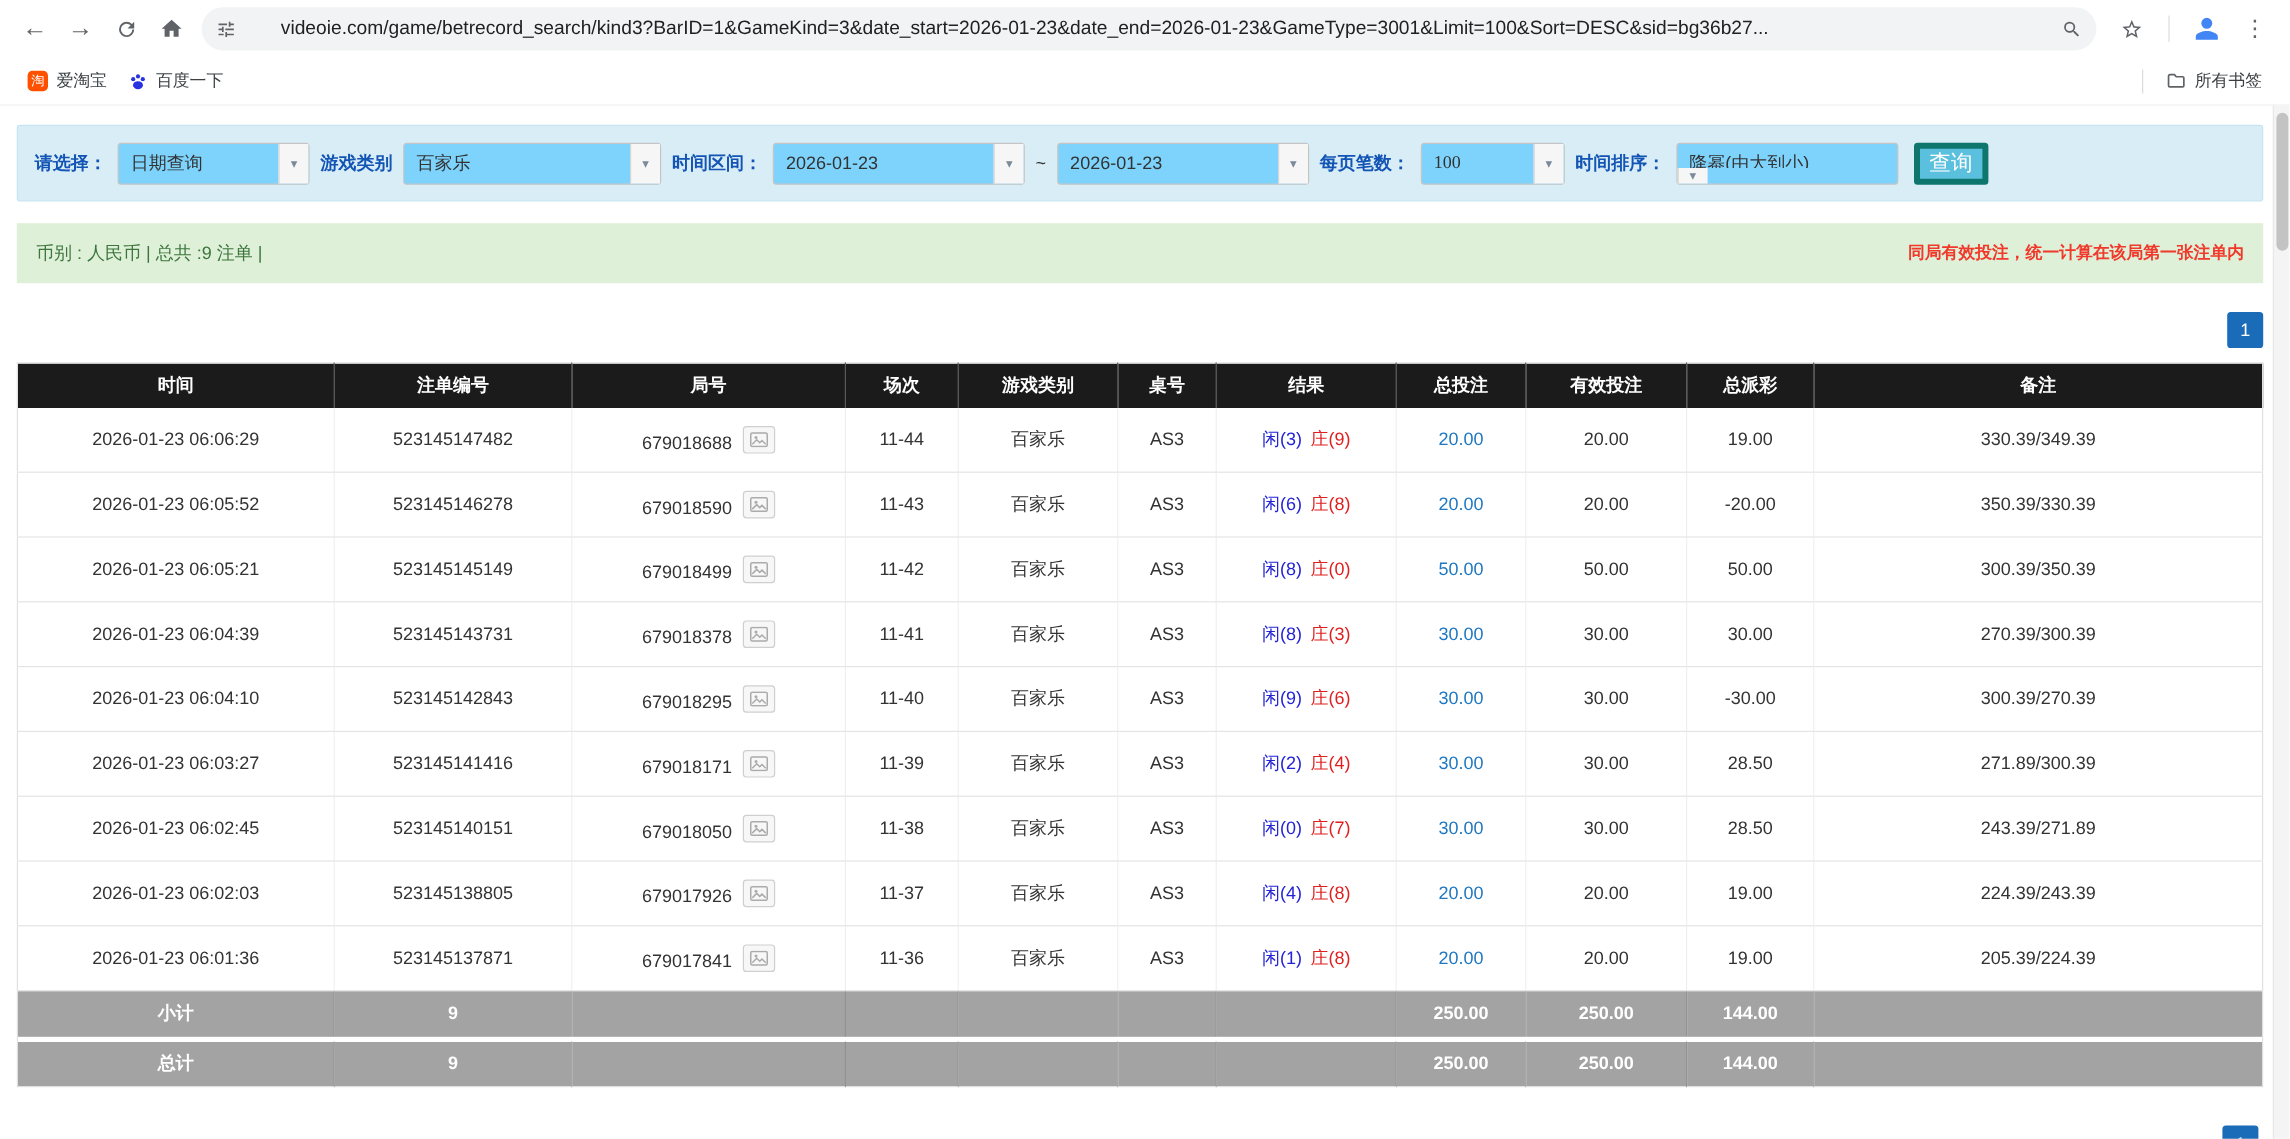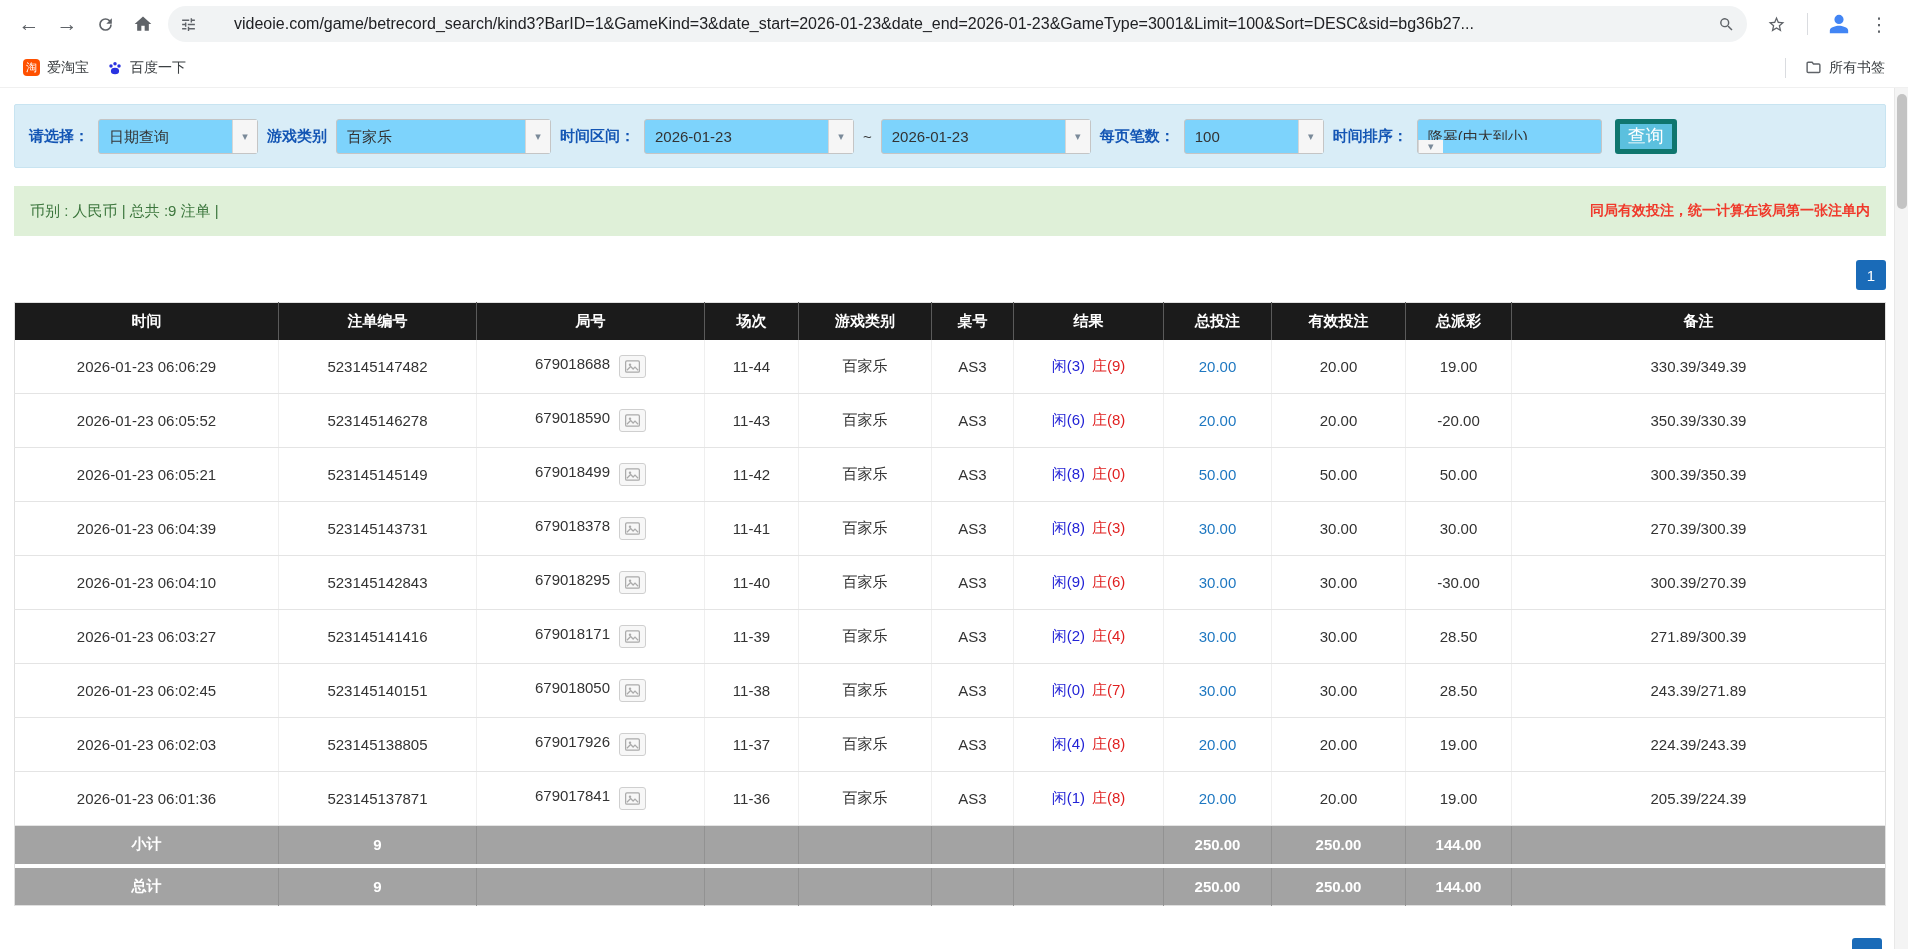--- a/index.html
+++ b/index.html
@@ -38,21 +38,21 @@
 
   .filter-panel { margin-top:16px; background:var(--filter-bg,#d9edf7); border:1px solid #c8e4f1; border-radius:2px;
                   height:64px; display:flex; align-items:center; padding:0 14px; gap:9px; }
   .f-label { color:#1355b4; font-weight:bold; font-size:15px; white-space:nowrap; }
   .combo { display:inline-flex; align-items:stretch; background:#7dd3fc; border:1px solid #c5c5c5; border-radius:3px;
            height:35px; flex:0 0 auto; }
   .combo .val { padding:0 10px; line-height:33px; font-size:15px; color:#333; flex:1;
                 white-space:nowrap; overflow:hidden; }
   .combo .cbtn { width:25px; border-left:1px solid #d6d6d6; background:#f6f6f6; display:flex; align-items:center;
                  justify-content:center; color:#7a8a99; font-size:11px; }
-  .w-select { width:160px; } .w-game { width:215px; } .w-date { width:210px; } .w-pp { width:140px; } .w-sort { width:185px;flex-direction:column; }
+  .w-select { width:160px; } .w-game { width:215px; } .w-date { width:210px; } .w-pp { width:120px;font-family:Liberation Serif, serif; } .w-sort { width:185px;flex-direction:column; }
   .tilde { font-size:15px; color:#333; }
   .search-btn { width:62px; height:35px; background:var(--button-bg,#5bc0de); border:5px solid #0f766e; border-radius:3px;
                 color:#fff; font-size:18px; display:flex; align-items:center; justify-content:center; margin-left:4px; }
 
   .summary-bar { margin-top:18px; background:var(--summary-bg,#dff0d8); height:50px; display:flex;
                  align-items:center; justify-content:space-between; padding:0 16px; }
   .summary-left { color:#3c763d; font-size:15px; }
   .summary-right { color:#f0392b; font-size:14px; font-weight:bold; }
 
   .pagination-top { display:flex; justify-content:flex-end; margin-top:24px; }
@@ -66,21 +66,21 @@
                   border-right:1px solid #5a5a5a; text-align:center; padding:0 4px; }
   .bet-table th:last-child { border-right:none; }
   .bet-table td { text-align:center; height:54px; font-size:15px; color:#333;
                   border-bottom:1px solid #e4e4e4; border-right:1px solid #efefef; background:#fff;
                   padding:0 4px; overflow:hidden; white-space:nowrap; }
   .bet-table td:last-child { border-right:none; }
   .result-player { color:var(--player-blue,#2323d6); }
   .result-banker { color:var(--banker-red,#e01f1f); margin-left:7px; }
   .bet-link { color:var(--link-blue,#1f78c1); cursor:pointer; }
   .payout-neg { color:var(--negative-red,#e01f1f); }
-  .round-cell { display:inline-flex; align-items:flex-start; gap:9px; }
+  .round-cell { display:inline-flex; align-items:flex-end; gap:9px; }
   .replay-btn { width:27px; height:23px; border:1px solid #cfcfcf; border-radius:3px; background:#f7f7f7;
                 display:inline-flex; align-items:center; justify-content:center; }
   tr.total-row td { background:var(--total-row-bg,#a3a3a3); color:#fff; font-weight:bold; height:38px;
                     border-right:1px solid #929292; border-bottom:none; font-size:15px; }
   tr.total-row td:last-child { border-right:none; }
   tr.spacer-row td { height:4px; background:#fff; border:none; padding:0; }
 
   .pagination-bottom { position:absolute; top:938px; right:26px; }
 
   

